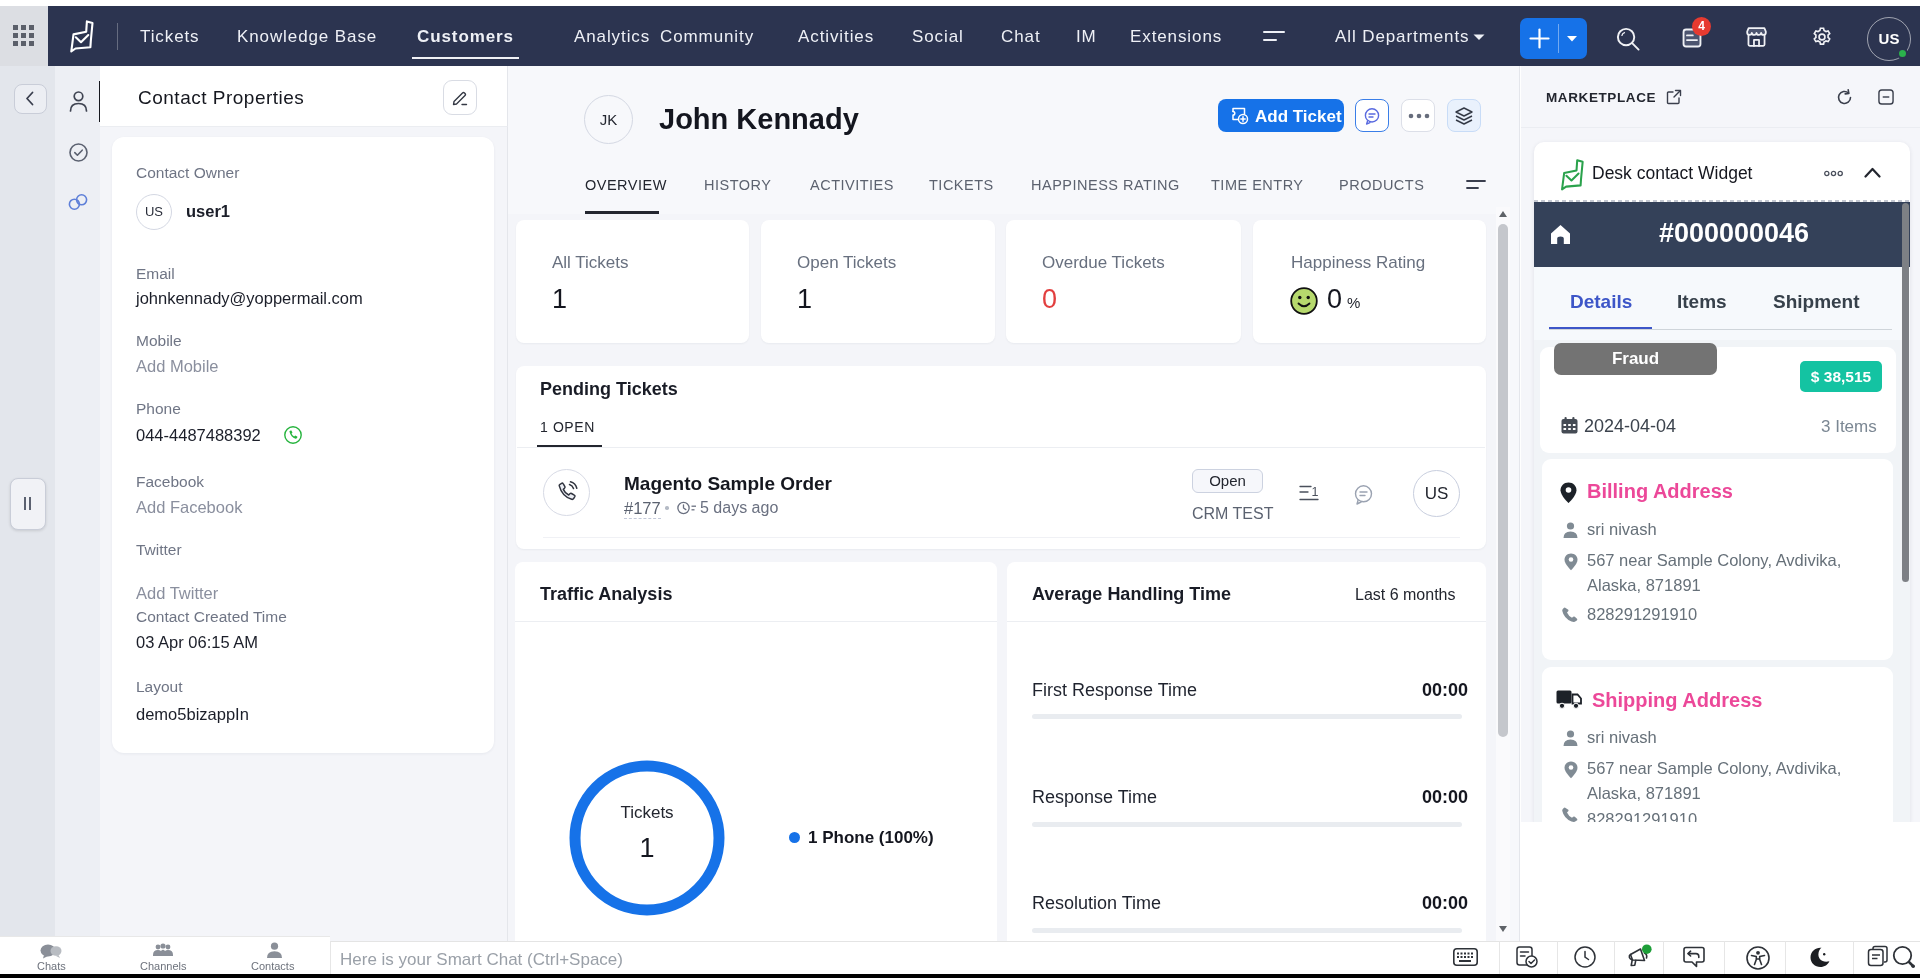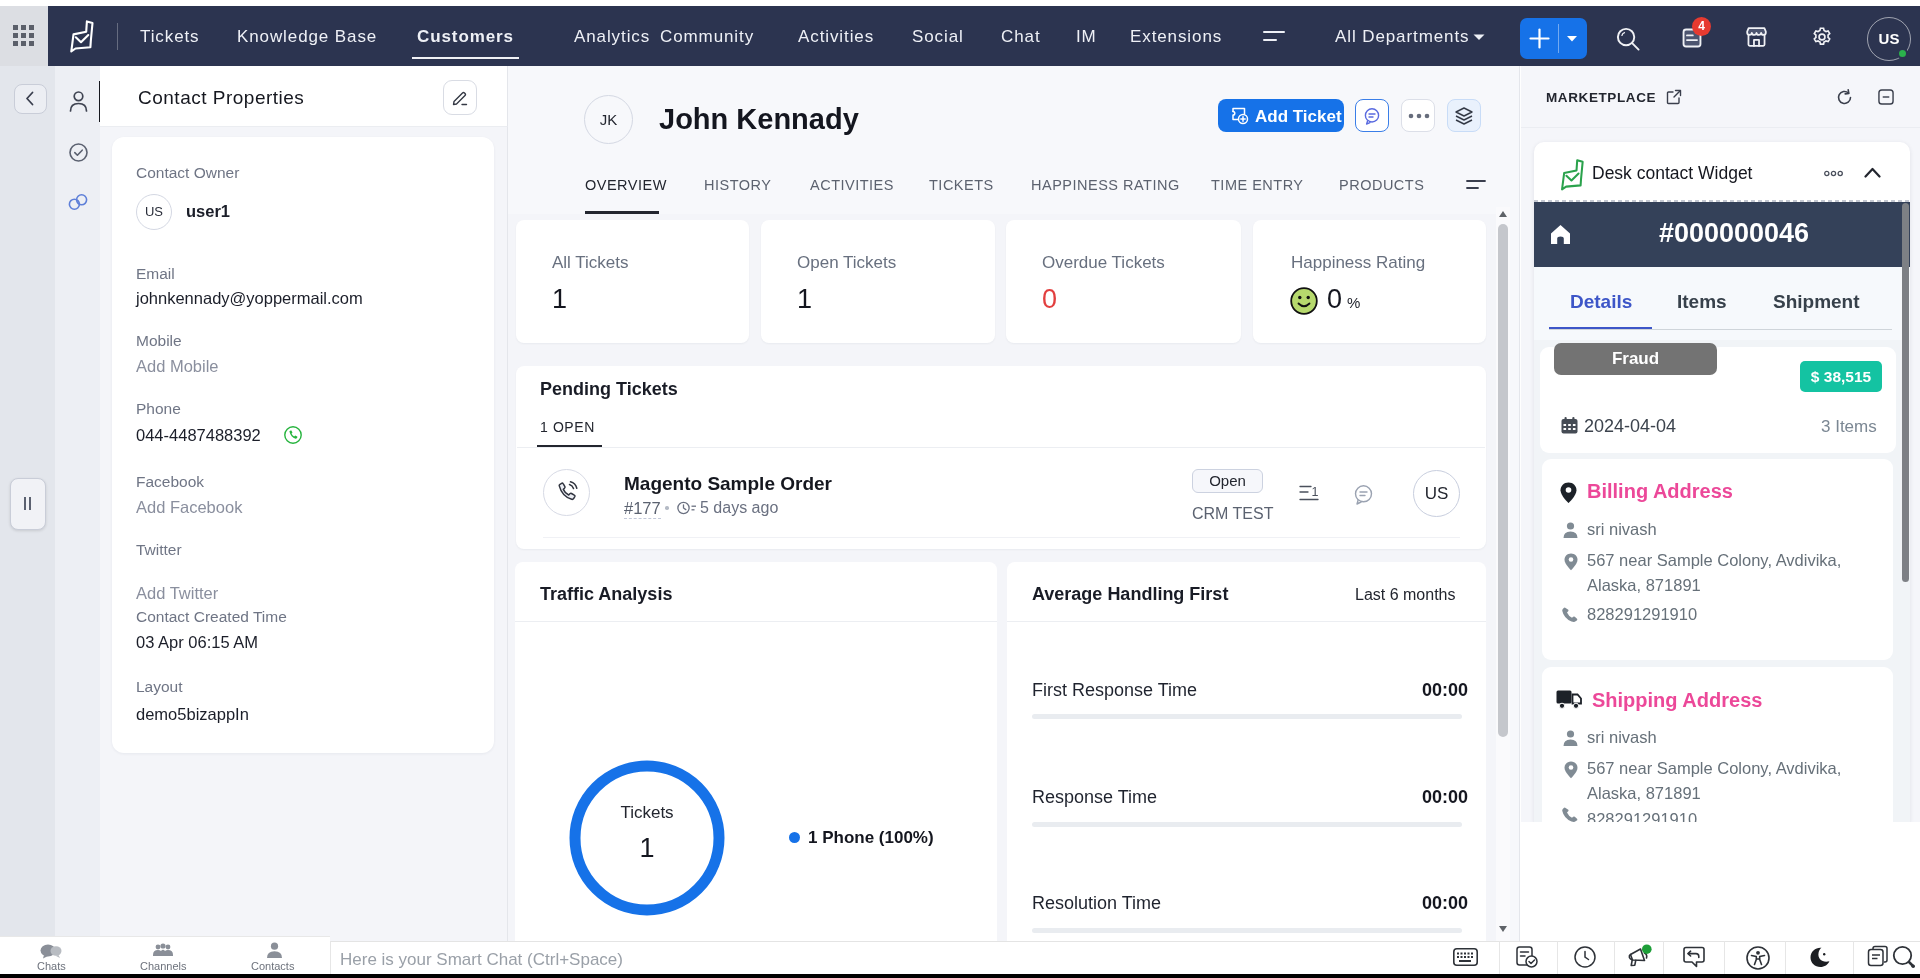--- a/index.html
+++ b/index.html
@@ -318,21 +318,21 @@
   <div class="abs" style="left:515px;top:621px;width:482px;height:1px;background:#eceef2;"></div>
   <svg class="abs" style="left:569px;top:760px" width="156" height="156" viewBox="0 0 156 156">
     <circle cx="78" cy="78" r="72" fill="none" stroke="#1672e8" stroke-width="11"></circle>
   </svg>
   <div class="abs" style="left:569px;top:803px;width:156px;text-align:center;color:#23262f;font-size:17px;">Tickets</div>
   <div class="abs" style="left:569px;top:833px;width:156px;text-align:center;color:#14161f;font-size:27px;">1</div>
   <div class="abs" style="left:789px;top:832px;width:11px;height:11px;border-radius:50%;background:#1672e8;"></div>
   <div class="abs" style="left:808px;top:828px;color:#14161f;font-size:17px;font-weight:bold;">1 Phone (100%)</div>
 
   <div class="abs scard" style="left:1007px;top:562px;width:479px;height:379px;border-radius:8px 8px 0 0;box-shadow:none;"></div>
-  <div class="abs" style="left:1032px;top:584px;color:#191c26;font-size:18px;font-weight:bold;">Average Handling First</div>
+  <div class="abs" style="left:1032px;top:584px;color:#191c26;font-size:18px;font-weight:bold;">Average Handling Time</div>
   <div class="abs" style="left:1355px;top:586px;color:#23262f;font-size:16px;">Last 6 months</div>
   <div class="abs" style="left:1007px;top:621px;width:479px;height:1px;background:#eceef2;"></div>
   <div class="abs ahlabel" style="left:1032px;top:680px;">First Response Time</div>
   <div class="abs ahval" style="left:1406px;top:680px;">00:00</div>
   <div class="abs ahbar" style="left:1032px;top:714px;"></div>
   <div class="abs ahlabel" style="left:1032px;top:787px;">Response Time</div>
   <div class="abs ahval" style="left:1406px;top:787px;">00:00</div>
   <div class="abs ahbar" style="left:1032px;top:822px;"></div>
   <div class="abs ahlabel" style="left:1032px;top:893px;">Resolution Time</div>
   <div class="abs ahval" style="left:1406px;top:893px;">00:00</div>

